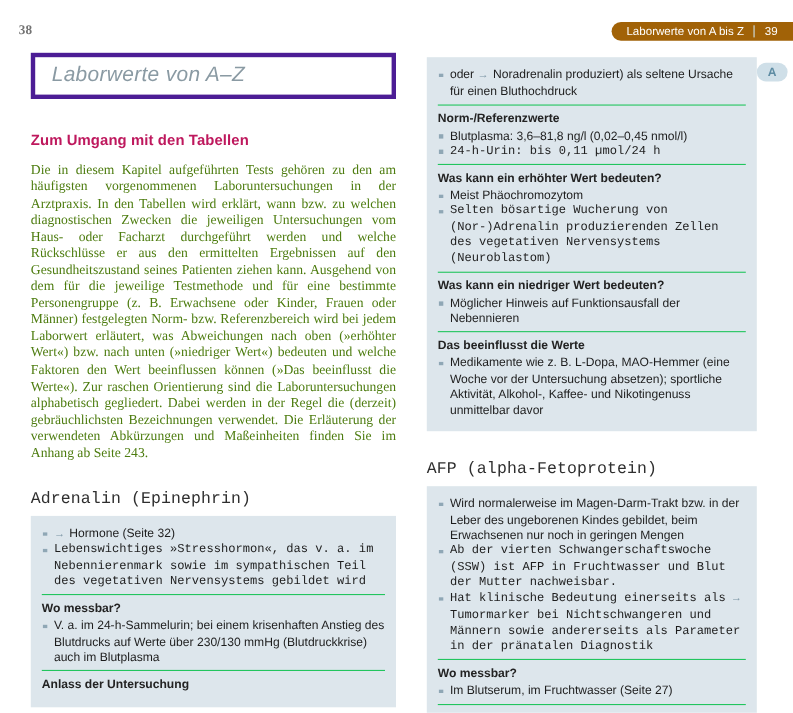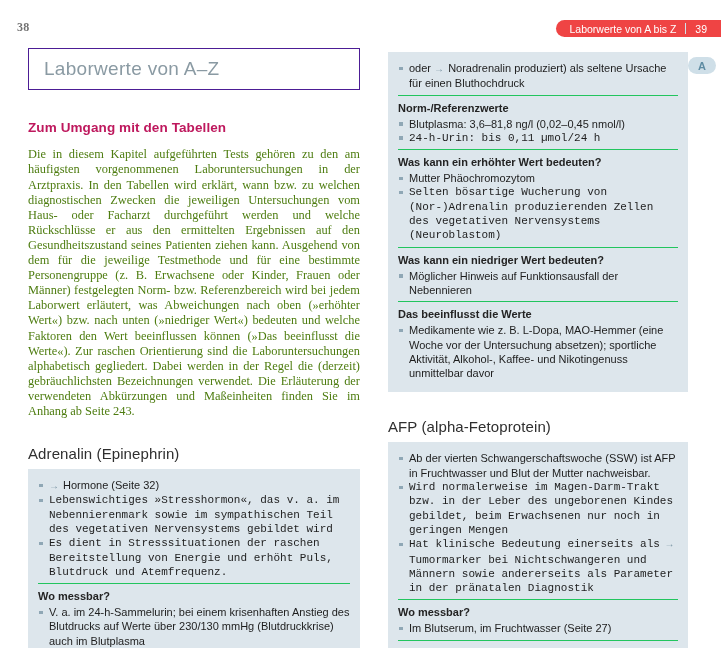--- a/index.html
+++ b/index.html
@@ -32,21 +32,21 @@
     color: #737373;
     letter-spacing: .2px;
   }
   .runhead {
     position: absolute;
     right: 0;
     top: 20px;
     height: 17px;
     display: flex;
     align-items: center;
-    background: #ef4444;
+    background: #a16207;
     color: #ffffff;
     font-size: 10.5px;
     border-top-left-radius: 9px;
     border-bottom-left-radius: 9px;
     padding: 0 14px 0 14px;
   }
   .runhead .rh-title { white-space: nowrap; }
   .runhead .rh-sep {
     display: inline-block;
     width: 1px;
@@ -82,26 +82,27 @@
   }
   .col-right {
     position: absolute;
     left: 388px;
     top: 52px;
     width: 300px;
   }
 
   
   .chapter-box {
-    border: 1px solid #4c1d95;
+    border: 4px solid #4c1d95;
     height: 42px;
     display: flex;
     align-items: center;
     padding-left: 15px;
     box-sizing: border-box;
+    font-style: italic;
   }
   .chapter-box .chapter-title {
     font-size: 19px;
     color: #8a9aa3;
     letter-spacing: .3px;
   }
 
   
   h2.section-head {
     font-size: 13.5px;
@@ -110,21 +111,21 @@
     margin: 30px 0 10px 0;
     letter-spacing: .1px;
   }
   h3.entry-head {
     font-size: 15px;
     font-weight: 400;
     color: #2f2f2f;
     margin: 0 0 7px 0;
     letter-spacing: .1px;
   }
-  .entry-head-wrap { margin-top: 26px; }
+  .entry-head-wrap { margin-top: 26px; font-family: Liberation Mono, monospace; }
 
   
   .prose {
     font-family: "Liberation Serif", serif;
     font-size: 12.4px;
     line-height: 15.1px;
     color: #4d7c0f;
     text-align: justify;
     hyphens: auto;
   }
@@ -201,21 +202,20 @@
 
     <div id="left-entries">
         <div class="entry-head-wrap">
           <h3 class="entry-head">Adrenalin (Epinephrin)</h3>
         </div>
         <div class="card">
           <div class="block">
             <ul class="bullets">
               <li><span class="xref-arrow">→</span> Hormone (Seite 32)</li>
               <li>Lebenswichtiges »Stresshormon«, das v. a. im Nebennierenmark sowie im sympathischen Teil des vegetativen Nervensystems gebildet wird</li>
-              <li>Es dient in Stresssituationen der raschen Bereitstellung von Energie und erhöht Puls, Blutdruck und Atemfrequenz.</li>
             </ul>
           </div>
           <div class="block">
             <p class="block-title">Wo messbar?</p>
             <ul class="bullets">
               <li>V. a. im 24-h-Sammelurin; bei einem krisenhaften Anstieg des Blutdrucks auf Werte über 230/130 mmHg (Blutdruckkrise) auch im Blutplasma</li>
             </ul>
           </div>
           <div class="block">
             <p class="block-title">Anlass der Untersuchung</p>
@@ -235,21 +235,21 @@
           <div class="block">
             <p class="block-title">Norm-/Referenzwerte</p>
             <ul class="bullets">
               <li>Blutplasma: 3,6–81,8 ng/l (0,02–0,45 nmol/l)</li>
               <li>24-h-Urin: bis 0,11 µmol/24 h</li>
             </ul>
           </div>
           <div class="block">
             <p class="block-title">Was kann ein erhöhter Wert bedeuten?</p>
             <ul class="bullets">
-              <li>Mutter Phäochromozytom</li>
+              <li>Meist Phäochromozytom</li>
               <li>Selten bösartige Wucherung von (Nor-)Adrenalin produzierenden Zellen des vegetativen Nervensystems (Neuroblastom)</li>
             </ul>
           </div>
           <div class="block">
             <p class="block-title">Was kann ein niedriger Wert bedeuten?</p>
             <ul class="bullets">
               <li>Möglicher Hinweis auf Funktionsausfall der Nebennieren</li>
             </ul>
           </div>
           <div class="block">
@@ -258,22 +258,22 @@
               <li>Medikamente wie z. B. L-Dopa, MAO-Hemmer (eine Woche vor der Untersuchung absetzen); sportliche Aktivität, Alkohol-, Kaffee- und Nikotingenuss unmittelbar davor</li>
             </ul>
           </div>
         </div>
         <div class="entry-head-wrap">
           <h3 class="entry-head">AFP (alpha-Fetoprotein)</h3>
         </div>
         <div class="card">
           <div class="block">
             <ul class="bullets">
+              <li>Wird normalerweise im Magen-Darm-Trakt bzw. in der Leber des ungeborenen Kindes gebildet, beim Erwachsenen nur noch in geringen Mengen</li>
               <li>Ab der vierten Schwangerschaftswoche (SSW) ist AFP in Fruchtwasser und Blut der Mutter nachweisbar.</li>
-              <li>Wird normalerweise im Magen-Darm-Trakt bzw. in der Leber des ungeborenen Kindes gebildet, beim Erwachsenen nur noch in geringen Mengen</li>
               <li>Hat klinische Bedeutung einerseits als <span class="xref-arrow">→</span> Tumormarker bei Nichtschwangeren und Männern sowie andererseits als Parameter in der pränatalen Diagnostik</li>
             </ul>
           </div>
           <div class="block">
             <p class="block-title">Wo messbar?</p>
             <ul class="bullets">
               <li>Im Blutserum, im Fruchtwasser (Seite 27)</li>
             </ul>
           </div>
           <div class="block">

